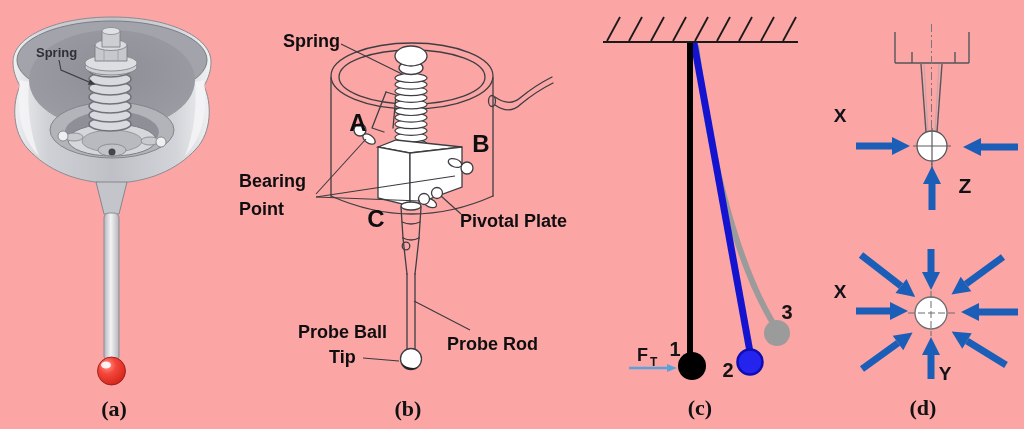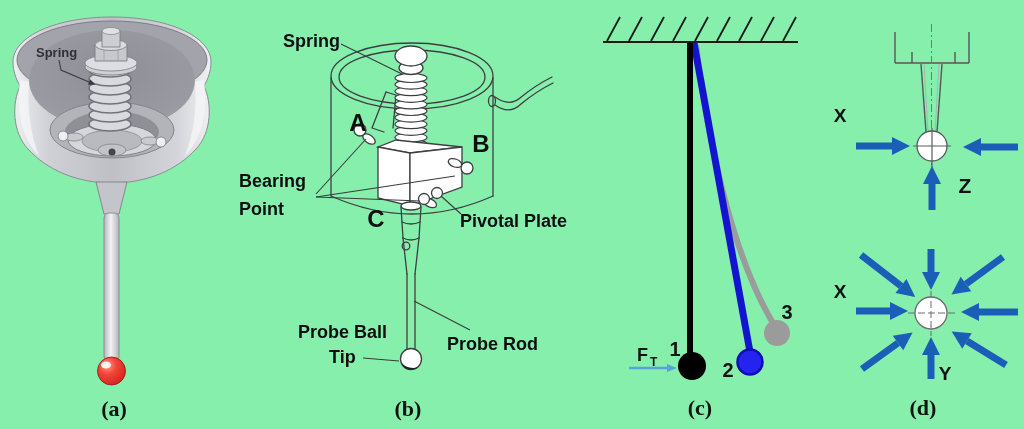--- a/index.html
+++ b/index.html
@@ -1,16 +1,16 @@
 <!DOCTYPE html>
 <html><head>
 <meta charset="utf-8">
 <style>
   html,body{margin:0;padding:0;background:#fff;}
-  .figure{position:relative;width:1024px;height:429px;background:#86efac;overflow:hidden;}
+  .figure{position:relative;width:1024px;height:429px;background:#fca5a5;overflow:hidden;}
   svg{display:block;}
   .ln{stroke:#3e3e42;fill:none;stroke-width:1.3;stroke-linecap:round;stroke-linejoin:round;}
   .lnw{stroke:#3e3e42;fill:#ffffff;stroke-width:1.3;}
   .lead{stroke:#3a3a3f;fill:none;stroke-width:1.1;}
   .lbl-b{font:700 18px "Liberation Sans",sans-serif;fill:#0e0e10;}
   .lbl-abc{font:700 24px "Liberation Sans",sans-serif;fill:#0e0e10;}
   .lbl-num{font:700 20px "Liberation Sans",sans-serif;fill:#141414;}
   .lbl-f{font:700 18px "Liberation Sans",sans-serif;fill:#141414;}
   .lbl-fsub{font:700 12px "Liberation Sans",sans-serif;fill:#141414;}
   .lbl-d{font:700 19px "Liberation Sans",sans-serif;fill:#0f1318;}

